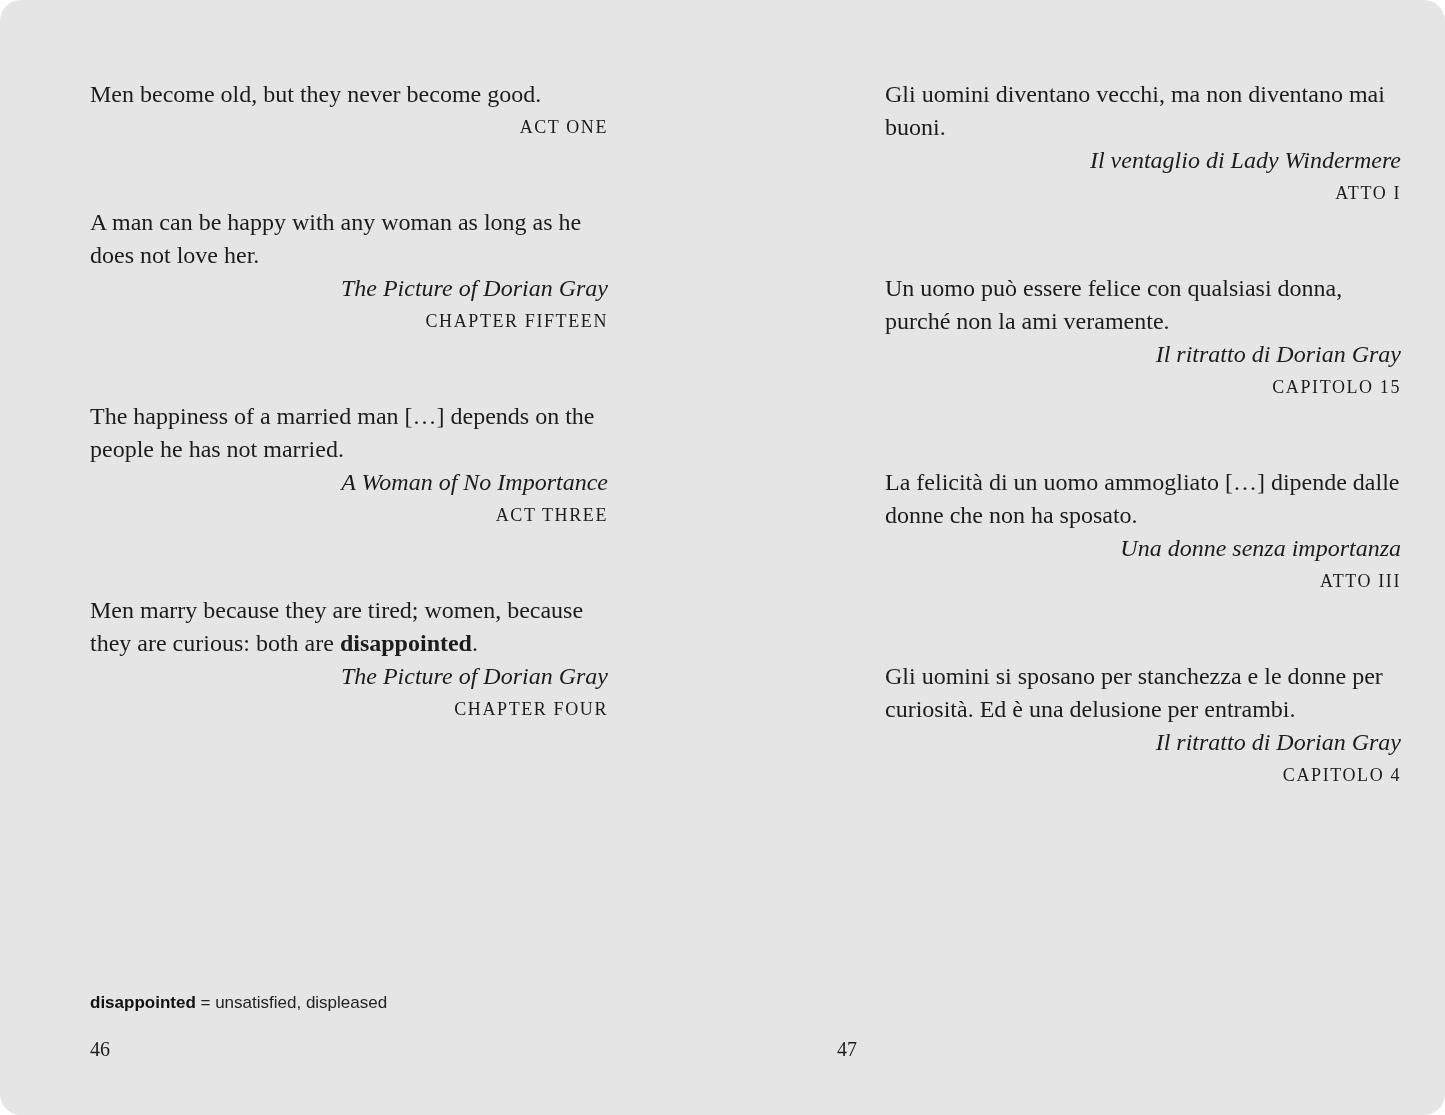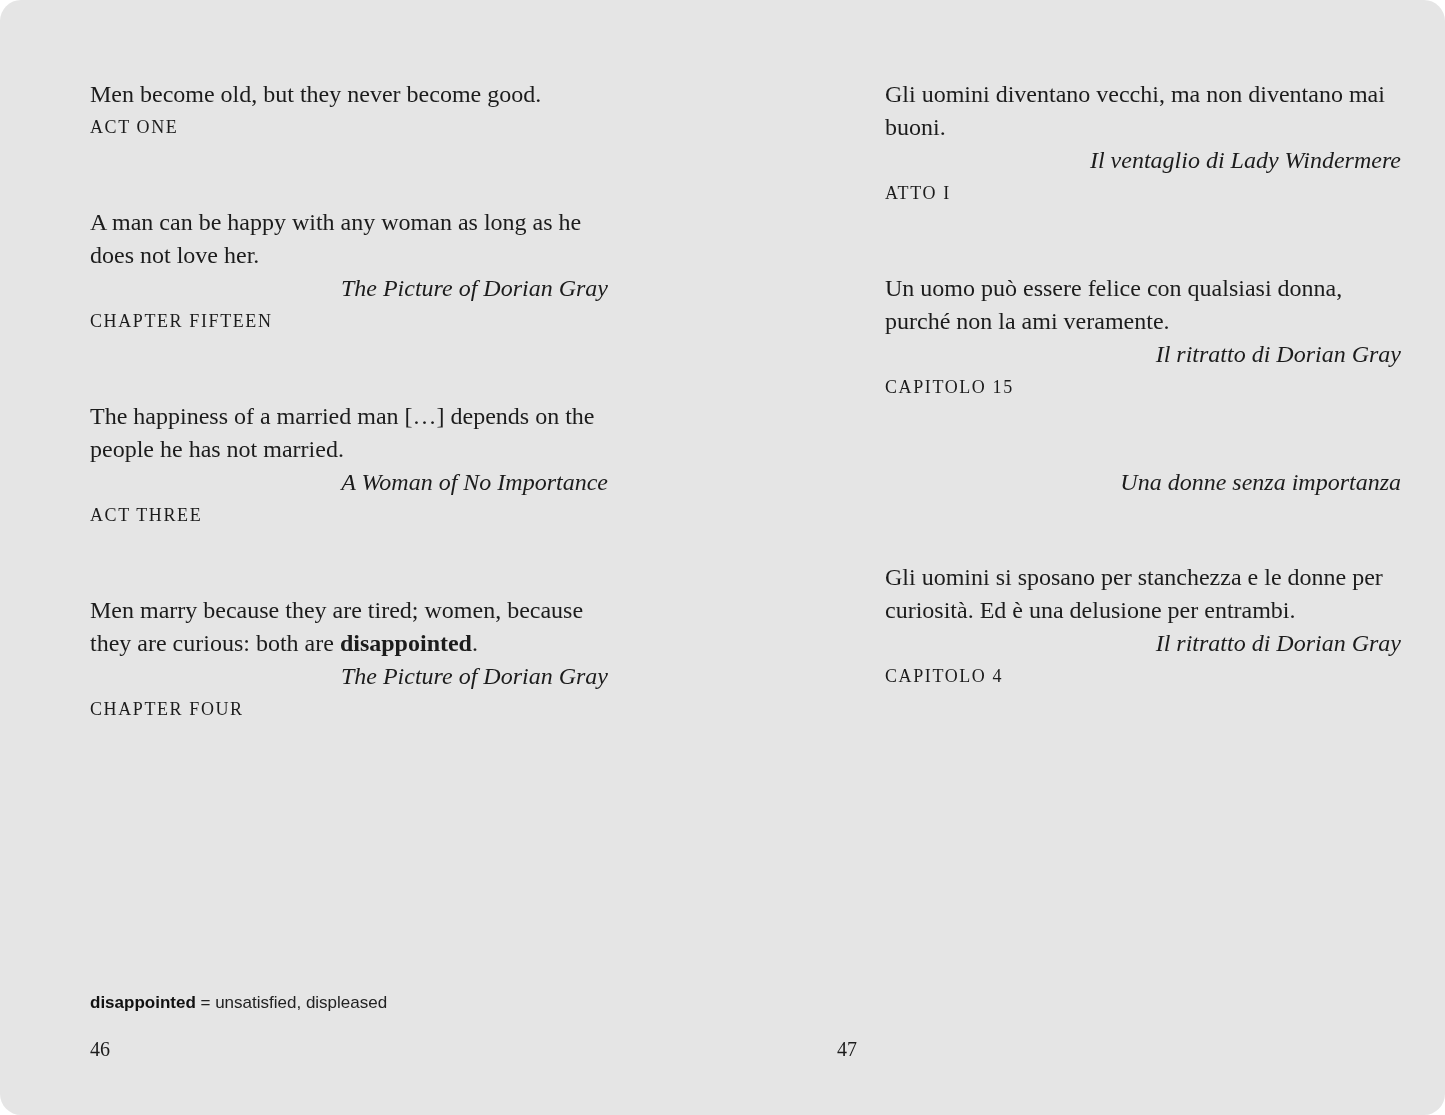--- a/index.html
+++ b/index.html
@@ -53,20 +53,21 @@
     font-size: 24px;
     line-height: 33px;
     font-style: italic;
     text-align: right;
     color: #1c1c1c;
   }
   .quote-ref {
     margin: 0;
     font-size: 18px;
     line-height: 33px;
+    text-align: right;
     letter-spacing: 1.6px;
     color: #1c1c1c;
   }
   .footnote {
     position: absolute;
     left: 90px;
     top: 993px;
     font-family: "Liberation Sans", sans-serif;
     font-size: 17px;
     color: #222222;
@@ -131,21 +132,23 @@
       <p class="quote-ref">ATTO I</p>
     </div>
 
     <div class="quote-block">
       <p class="quote-text">Un uomo può essere felice con qualsiasi donna, purché non la ami veramente.</p>
       <p class="quote-source">Il ritratto di Dorian Gray</p>
       <p class="quote-ref">CAPITOLO 15</p>
     </div>
 
     <div class="quote-block">
+      <p class="quote-text">La felicità di un uomo ammogliato […] dipende dalle donne che non ha sposato.</p>
       <p class="quote-source">Una donne senza importanza</p>
+      <p class="quote-ref">ATTO III</p>
     </div>
 
     <div class="quote-block">
       <p class="quote-text">Gli uomini si sposano per stanchezza e le donne per curiosità. Ed è una delusione per entrambi.</p>
       <p class="quote-source">Il ritratto di Dorian Gray</p>
       <p class="quote-ref">CAPITOLO 4</p>
     </div>
 
   </div>
 

